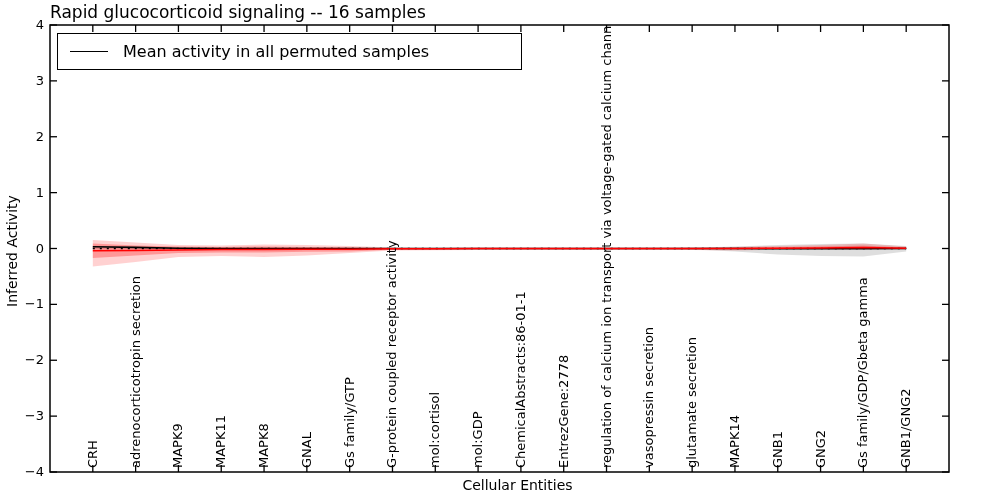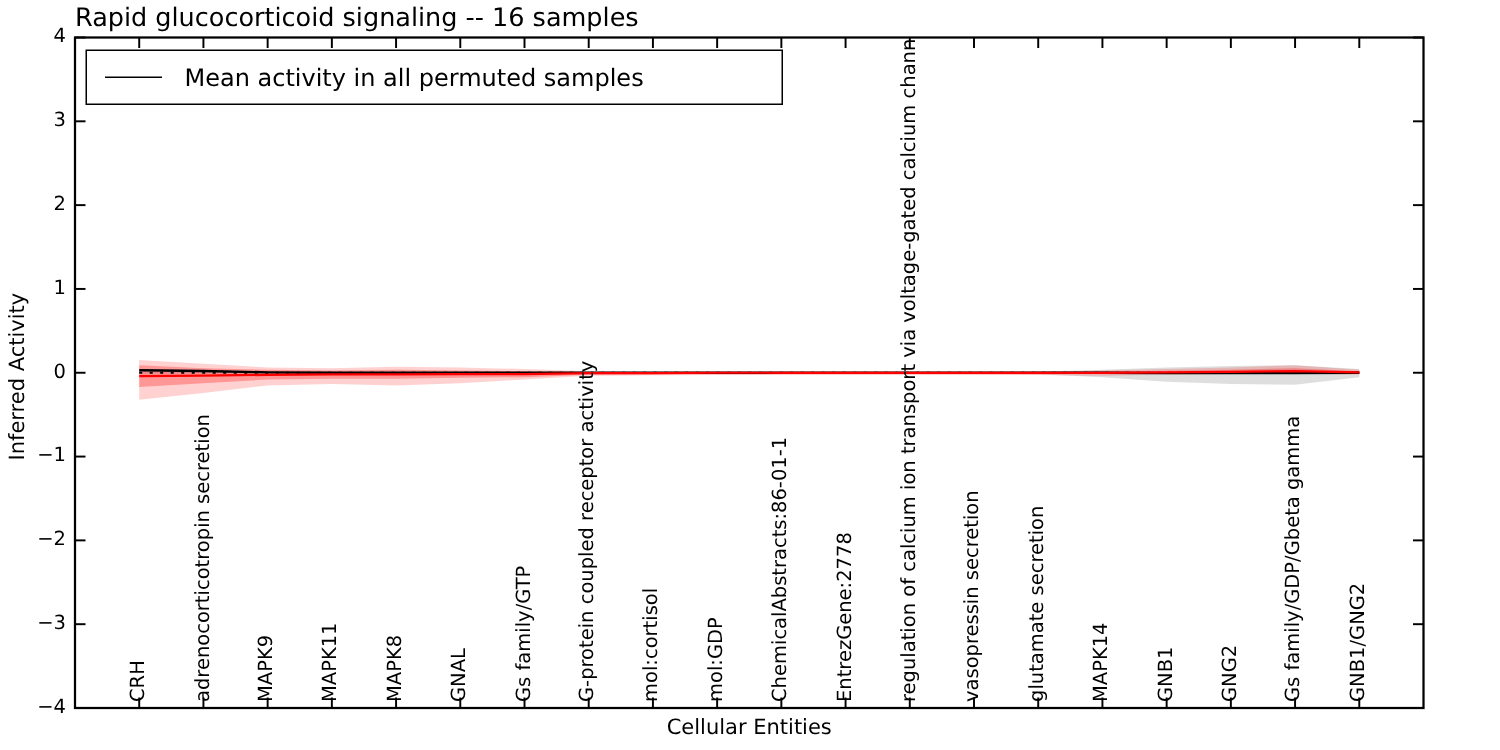--- a/index.html
+++ b/index.html
@@ -1,21 +1,21 @@
 <!DOCTYPE html>
 <html><head>
 <meta charset="utf-8">
 <style>
   html,body{margin:0;padding:0;background:#fff;}
   .figure{position:relative;width:1000px;height:500px;background:#ffffff;
           font-family:"DejaVu Sans", sans-serif;color:#000;overflow:hidden;}
   #plot{position:absolute;left:0;top:0;}
   .title{position:absolute;left:50px;top:2px;width:899px;text-align:left;
          font-size:17px;white-space:nowrap;}
-  .xlabel{position:absolute;left:50px;top:477px;width:899px;text-align:center;font-size:14px;}
+  .xlabel{position:absolute;left:68px;top:477px;width:899px;text-align:center;font-size:14px;}
   .ylabel{position:absolute;left:4px;top:307px;transform:rotate(-90deg);
           transform-origin:0 0;white-space:nowrap;font-size:14px;}
   .ytick{position:absolute;left:0;width:44px;text-align:right;font-size:13px;
          height:16px;line-height:16px;}
   .xlab-item{position:absolute;transform:rotate(-90deg);transform-origin:0 0;
              white-space:nowrap;font-size:13px;height:16px;line-height:16px;}
   .legend{position:absolute;left:57px;top:33px;width:465px;box-sizing:border-box;
           border:1.6px solid #000;background:#fff;padding:6px 0 6px 12px;
           display:flex;flex-direction:column;gap:3px;}
   .legend-row{display:flex;align-items:center;gap:15px;height:23px;}

